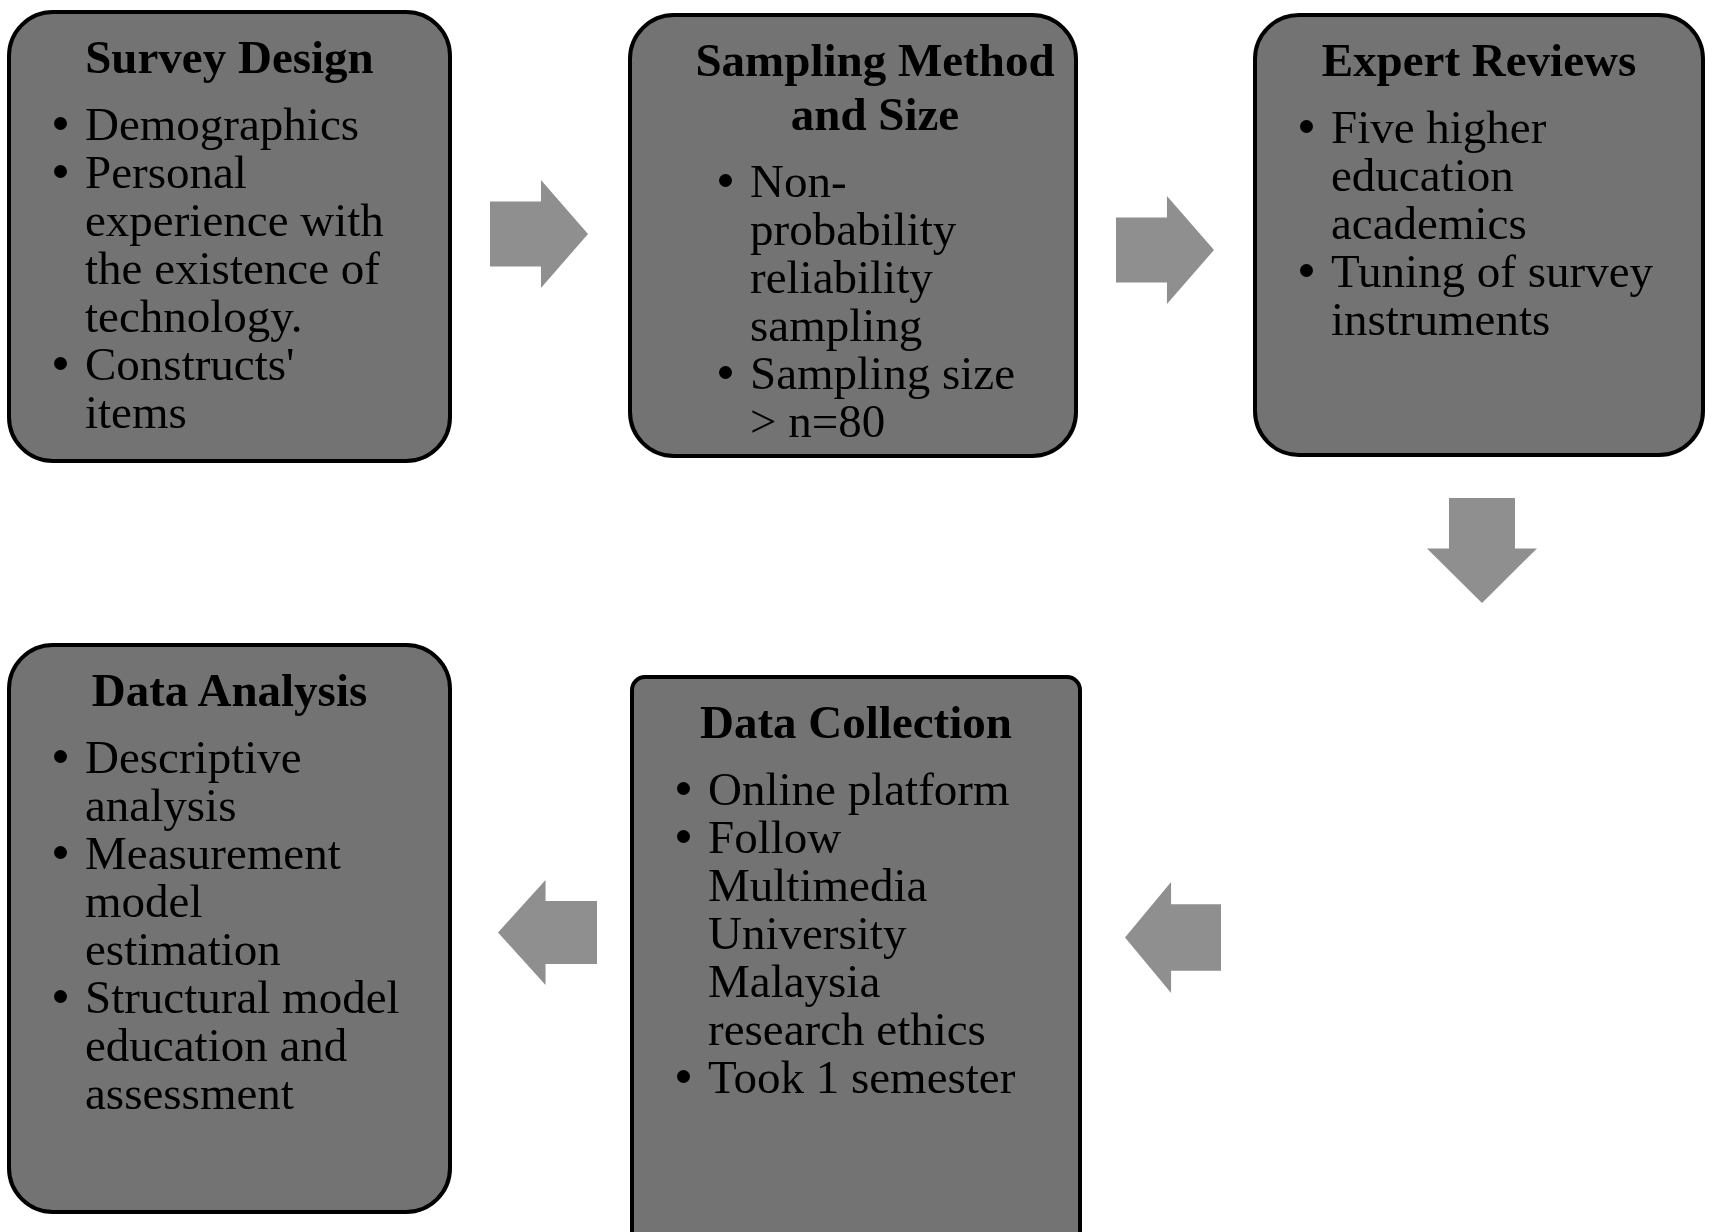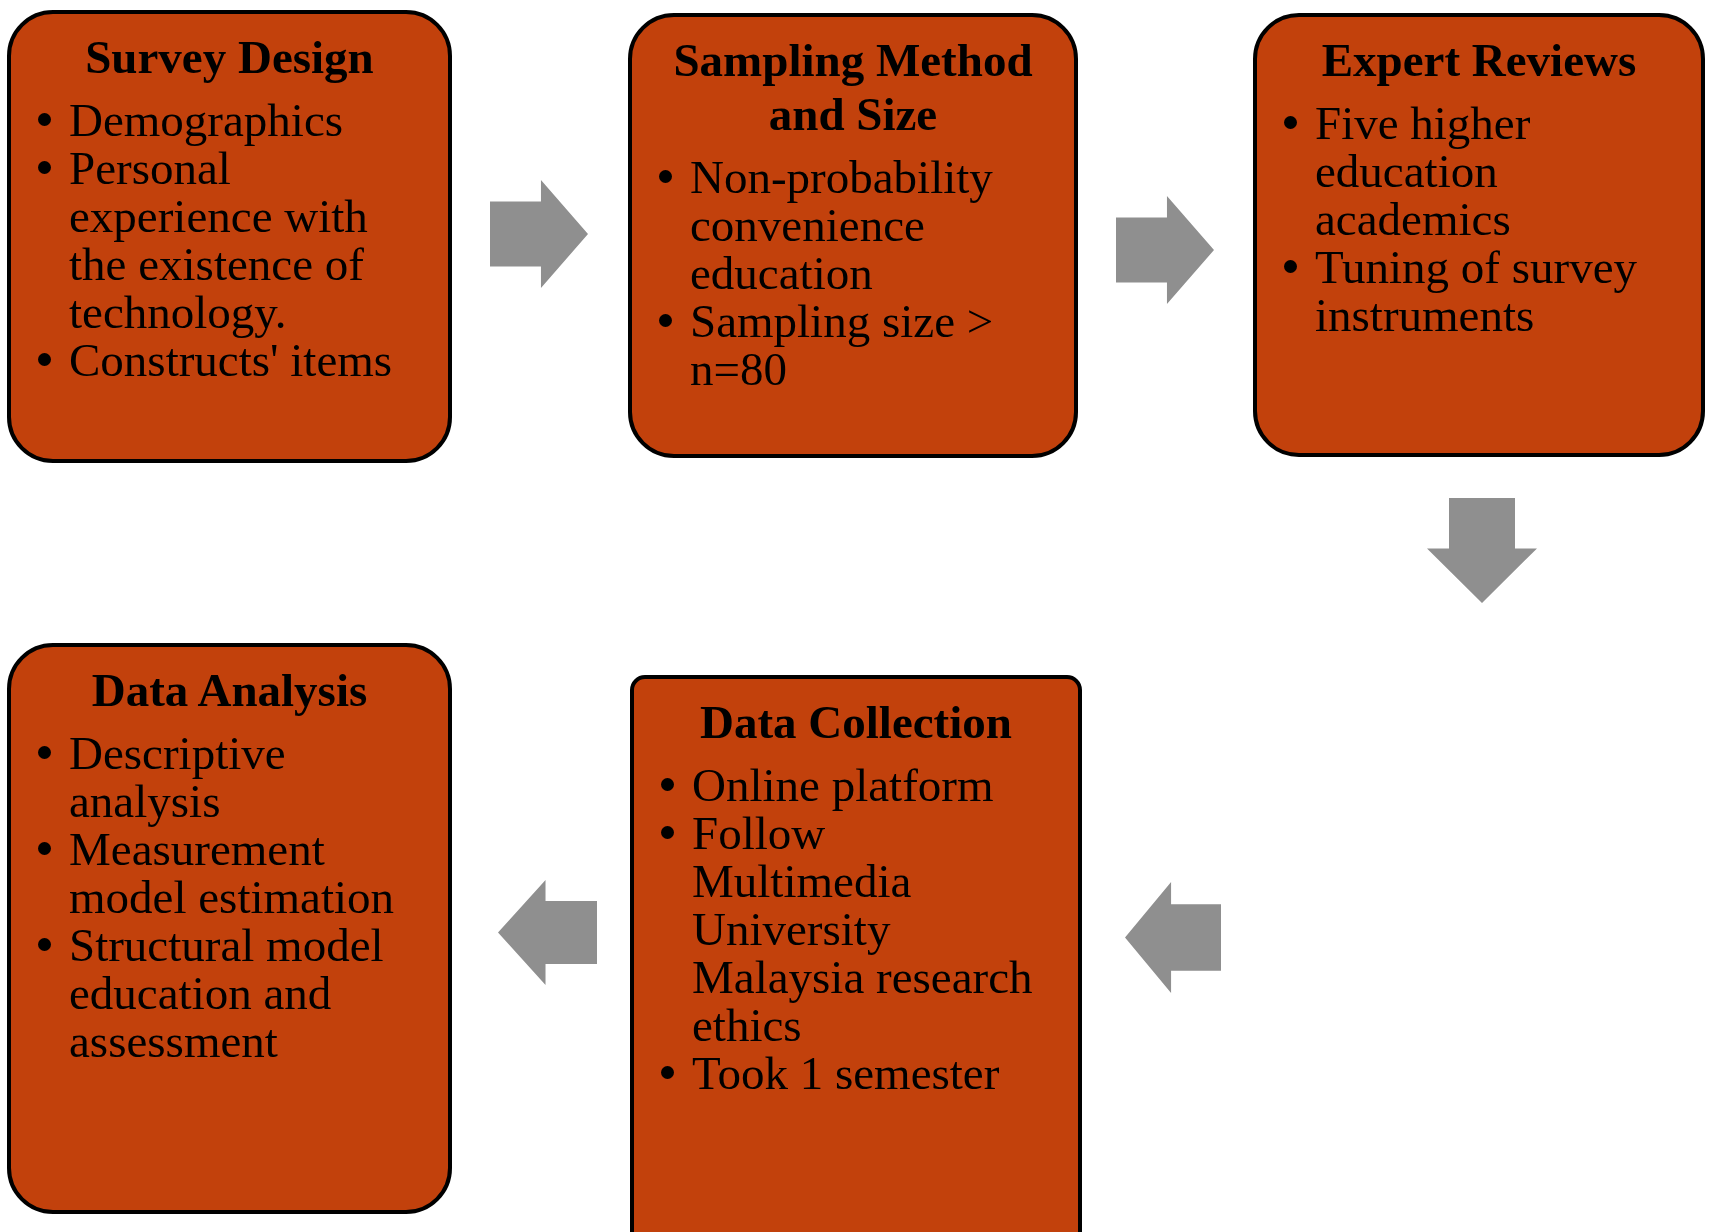--- a/index.html
+++ b/index.html
@@ -14,32 +14,32 @@
     background: #ffffff;
     font-family: "Liberation Serif", "DejaVu Serif", serif;
     color: #000000;
     overflow: hidden;
   }
   .box {
     position: absolute;
     box-sizing: border-box;
     border: 4px solid #000000;
     border-radius: 46px;
-    background: #c2410c;
+    background: #737373;
   }
   .box h2 {
     margin: 16px 0 12px;
     padding: 0 10px;
     font-size: 47px;
     line-height: 54px;
     font-weight: bold;
     text-align: center;
   }
   .box ul {
-    margin: 0;
+    margin: 16px;
     padding: 0 30px 0 22px;
     list-style: none;
     font-size: 47px;
     line-height: 48px;
   }
   .box li {
     position: relative;
     padding-left: 36px;
   }
   .box li::before {
@@ -60,21 +60,21 @@
     clip-path: polygon(0 20%, 52% 20%, 52% 0, 100% 50%, 52% 100%, 52% 80%, 0 80%);
   }
   .arrow-left {
     clip-path: polygon(100% 20%, 48% 20%, 48% 0, 0 50%, 48% 100%, 48% 80%, 100% 80%);
   }
   .arrow-down {
     clip-path: polygon(20% 0, 80% 0, 80% 48%, 100% 48%, 50% 100%, 0 48%, 20% 48%);
   }
   
   #box-survey-design { left: 7px;    top: 10px;  width: 445px; height: 453px; }
-  #box-sampling      { left: 628px;  top: 13px;  width: 450px; height: 445px; }
+  #box-sampling      { left: 628px;  top: 13px;  width: 450px; height: 445px; padding-left: 44px; }
   #box-expert        { left: 1253px; top: 13px;  width: 452px; height: 444px; }
   #box-pilot         { left: 1253px; top: 645px; width: 452px; height: 580px; }
   #box-collection    { left: 630px;  top: 675px; width: 452px; height: 696px; border-radius: 15px; }
   #box-analysis      { left: 7px;    top: 643px; width: 445px; height: 571px; }
   
   #arrow-1 { left: 490px;  top: 180px; width: 98px;  height: 108px; }
   #arrow-2 { left: 1116px; top: 196px; width: 98px;  height: 108px; }
   #arrow-3 { left: 1427px; top: 498px; width: 110px; height: 105px; }
   #arrow-4 { left: 1125px; top: 882px; width: 96px;  height: 111px; }
   #arrow-5 { left: 498px;  top: 880px; width: 99px;  height: 105px; }
@@ -89,21 +89,21 @@
     <ul>
         <li>Demographics</li>
         <li>Personal experience with the existence of technology.</li>
         <li>Constructs' items</li>
       </ul>
   </div>
 
   <div class="box" id="box-sampling">
     <h2>Sampling Method and Size</h2>
     <ul>
-        <li>Non-probability convenience education</li>
+        <li>Non-probability reliability sampling</li>
         <li>Sampling size &gt; n=80</li>
       </ul>
   </div>
 
   <div class="box" id="box-expert">
     <h2>Expert Reviews</h2>
     <ul>
         <li>Five higher education academics</li>
         <li>Tuning of survey instruments</li>
       </ul>

